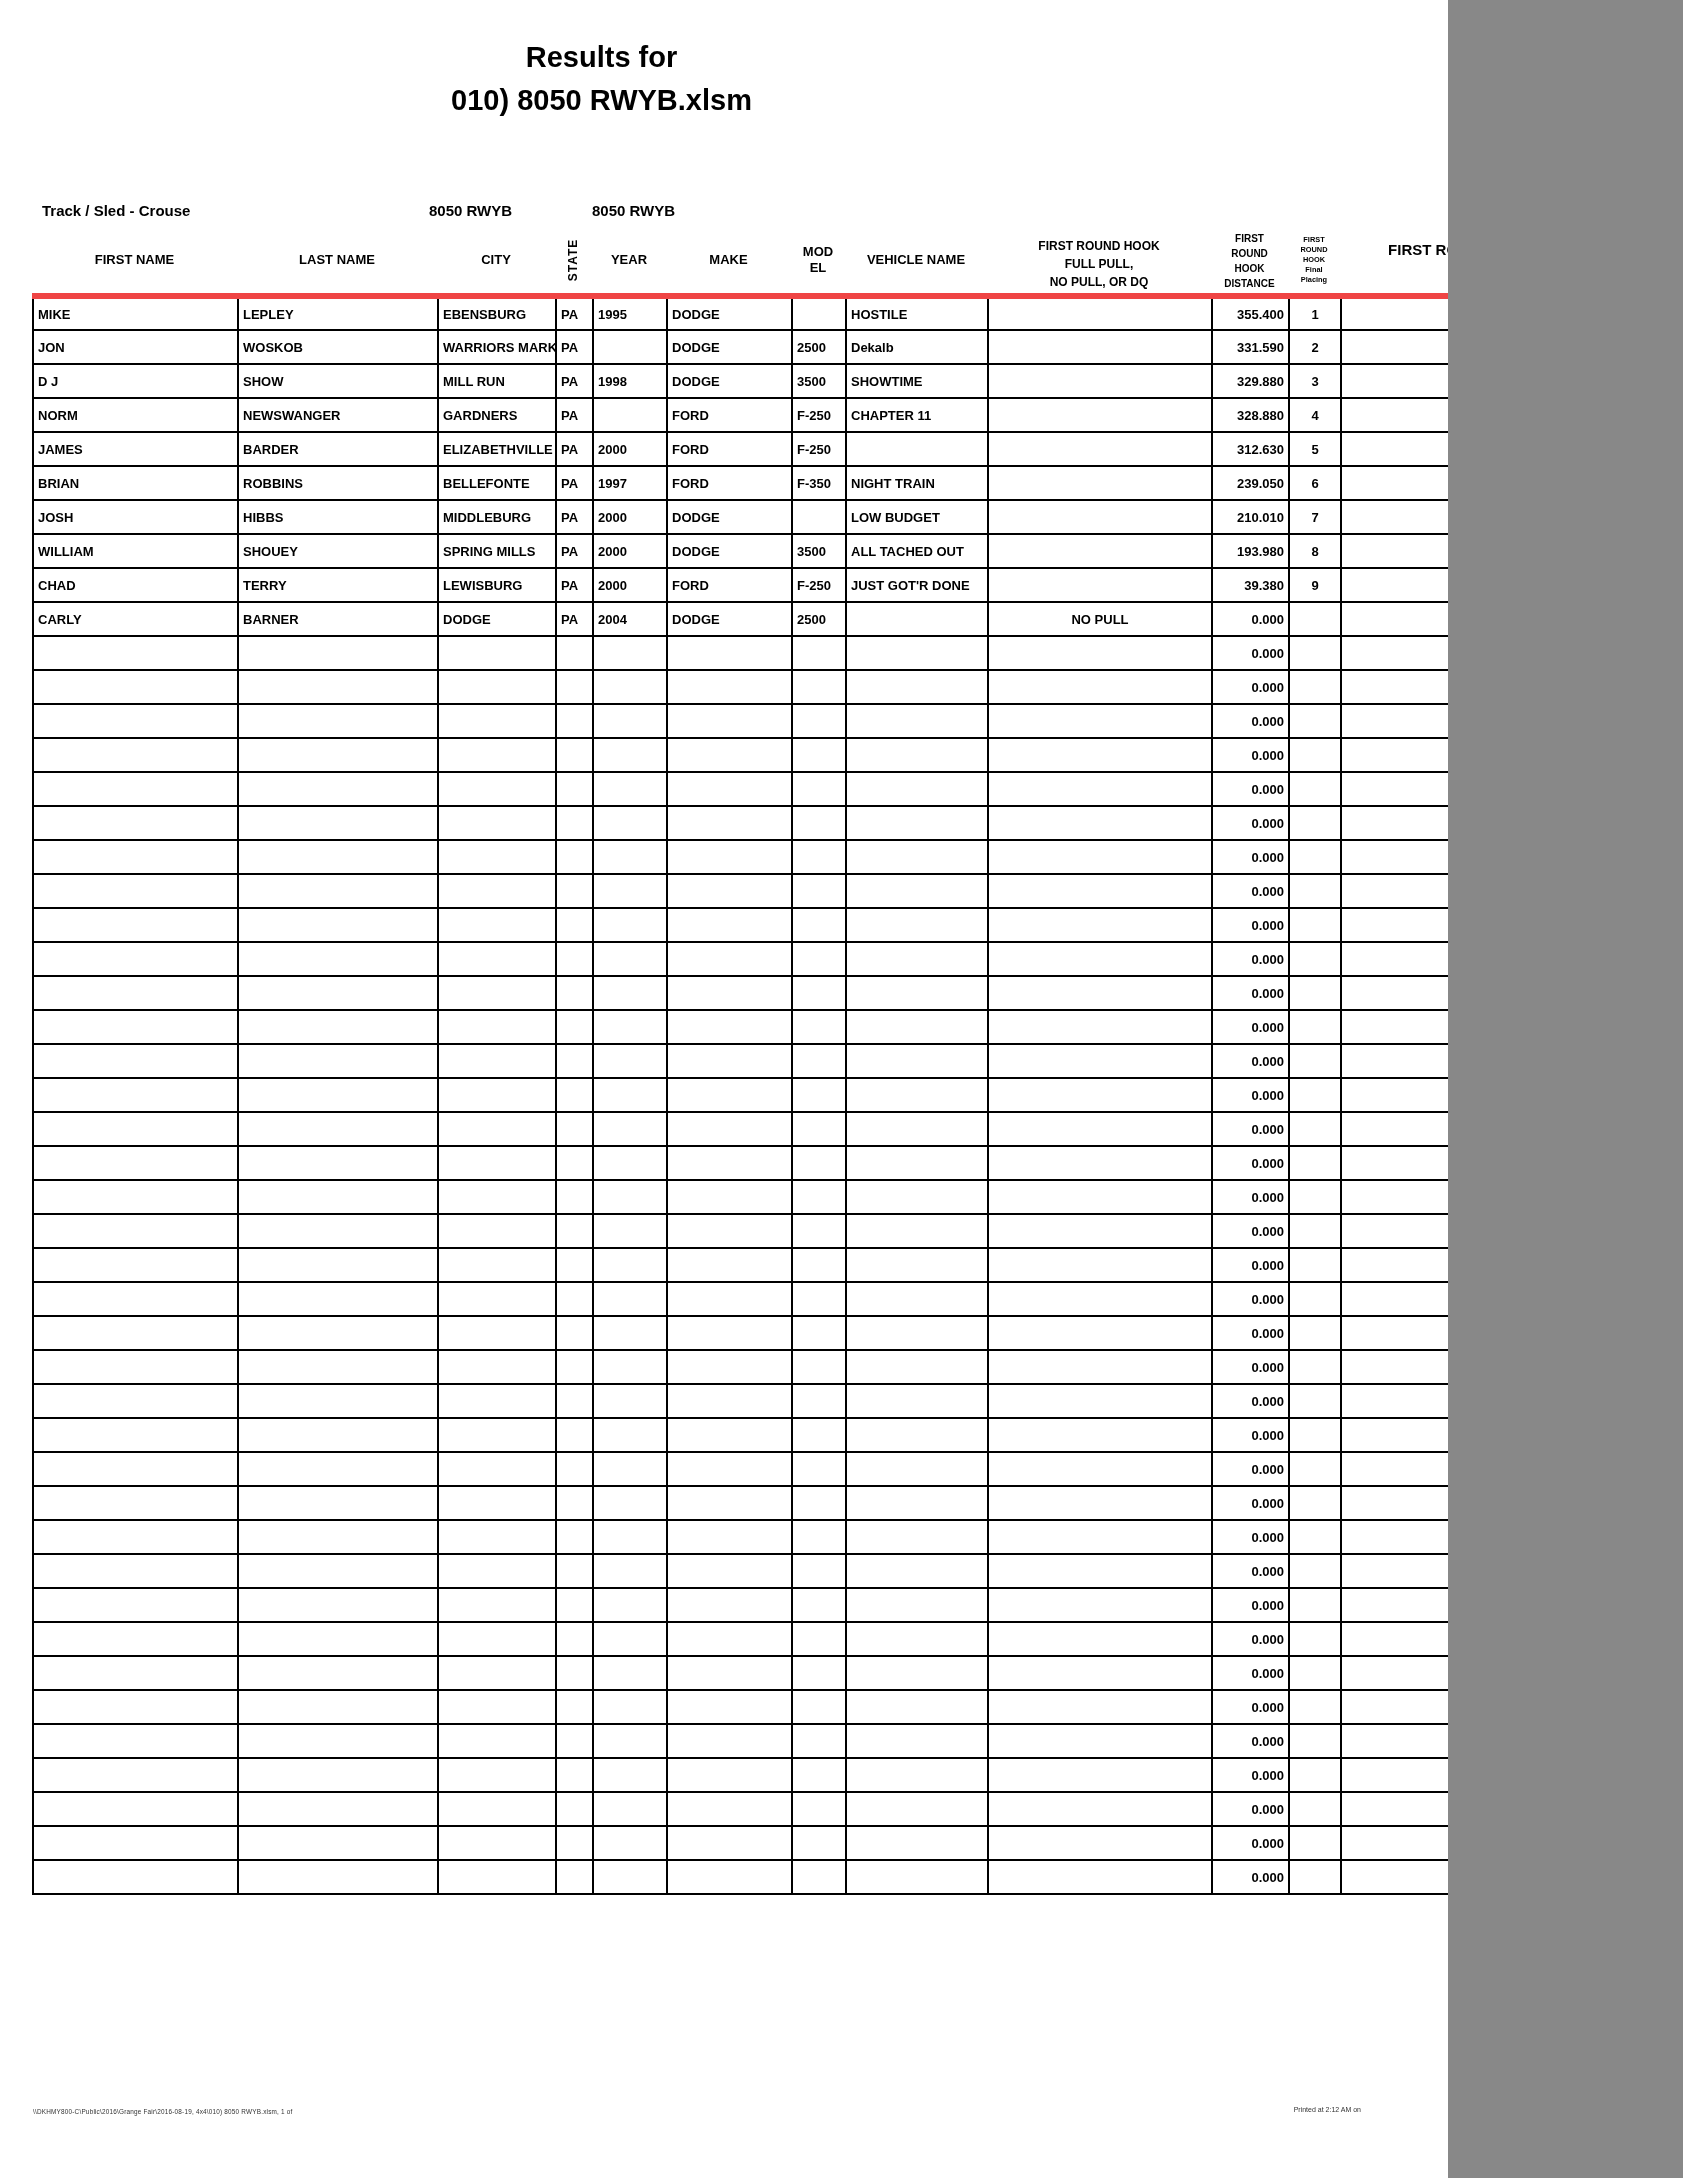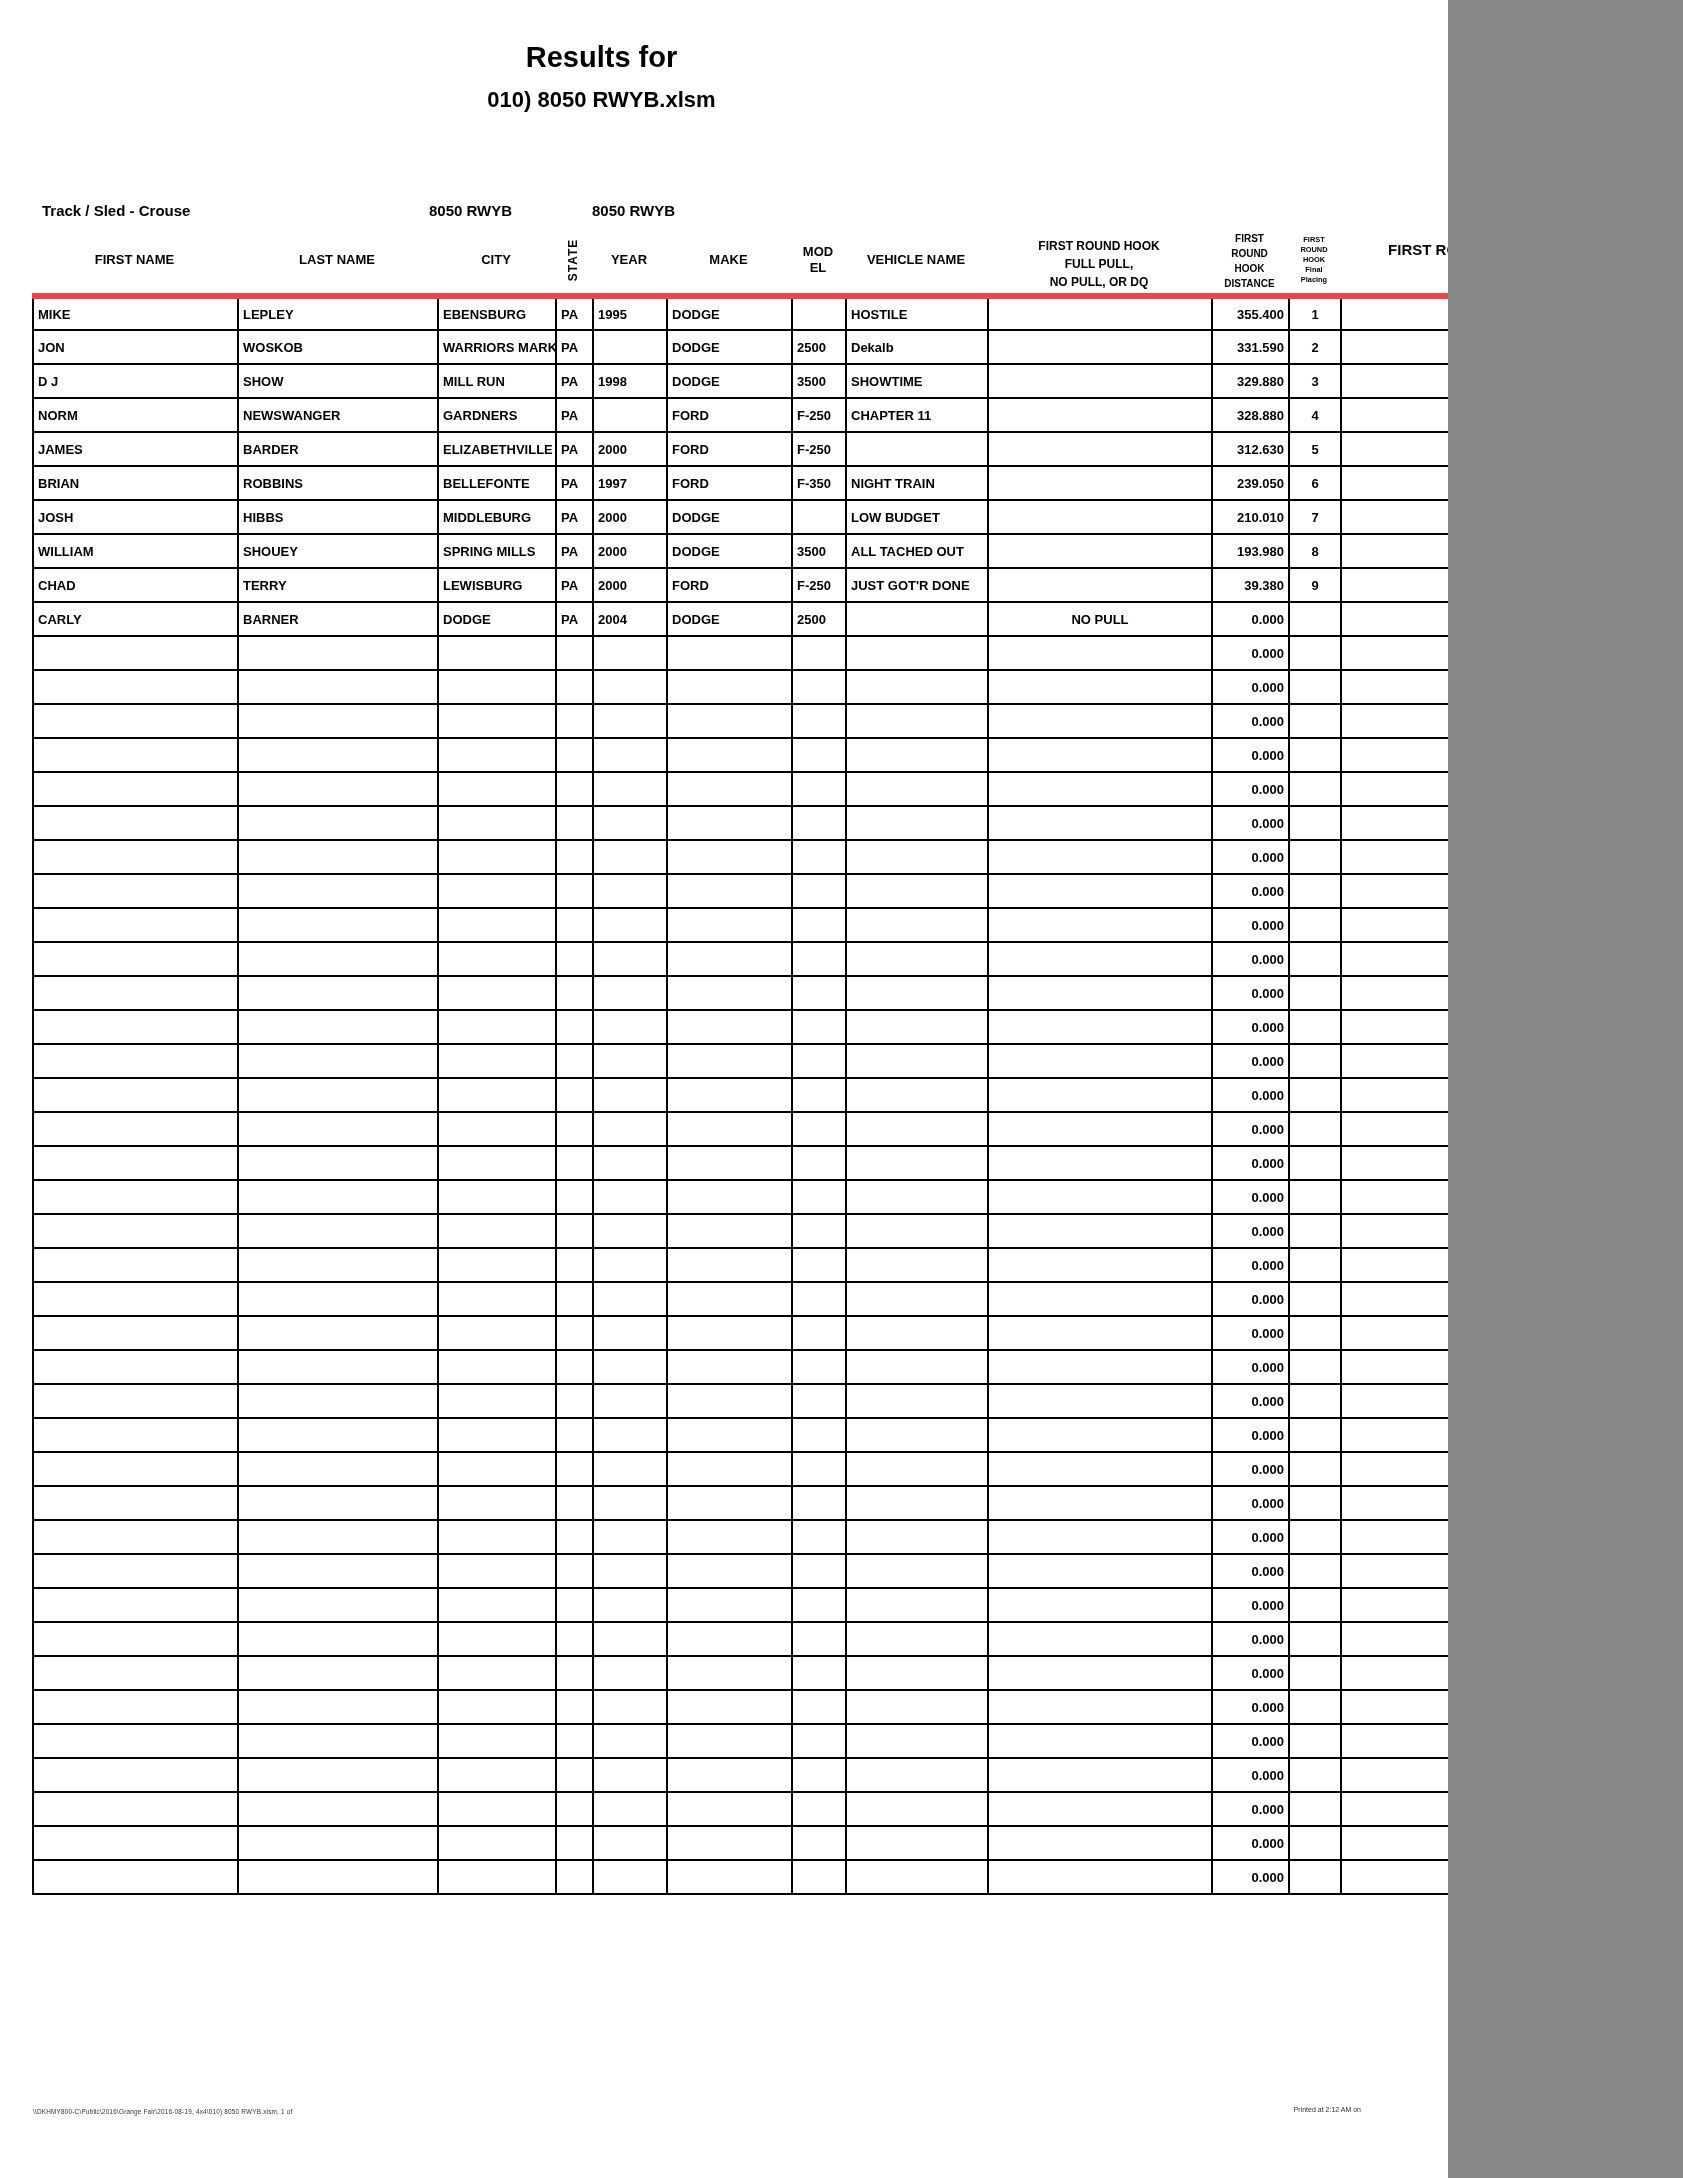--- a/index.html
+++ b/index.html
@@ -11,21 +11,21 @@
     font-family:"Liberation Sans",sans-serif;
     color:#000;
     overflow:hidden;
   }
   
   .title-block{
     position:absolute;left:0;top:40px;width:1203px;
     text-align:center;font-weight:bold;
   }
   .title-line1{font-size:29px;line-height:34px;}
-  .title-line2{font-size:22px;line-height:34px;margin-top:9px;}
+  .title-line2{font-size:29px;line-height:34px;margin-top:9px;}
 
   
   .meta-track{position:absolute;left:42px;top:202px;font-size:15px;font-weight:bold;}
   .meta-class1{position:absolute;left:429px;top:202px;font-size:15px;font-weight:bold;}
   .meta-class2{position:absolute;left:592px;top:202px;font-size:15px;font-weight:bold;}
 
   
   .colhead-strip{
     position:absolute;left:32px;top:228px;width:1565px;height:63px;
     display:flex;align-items:center;

